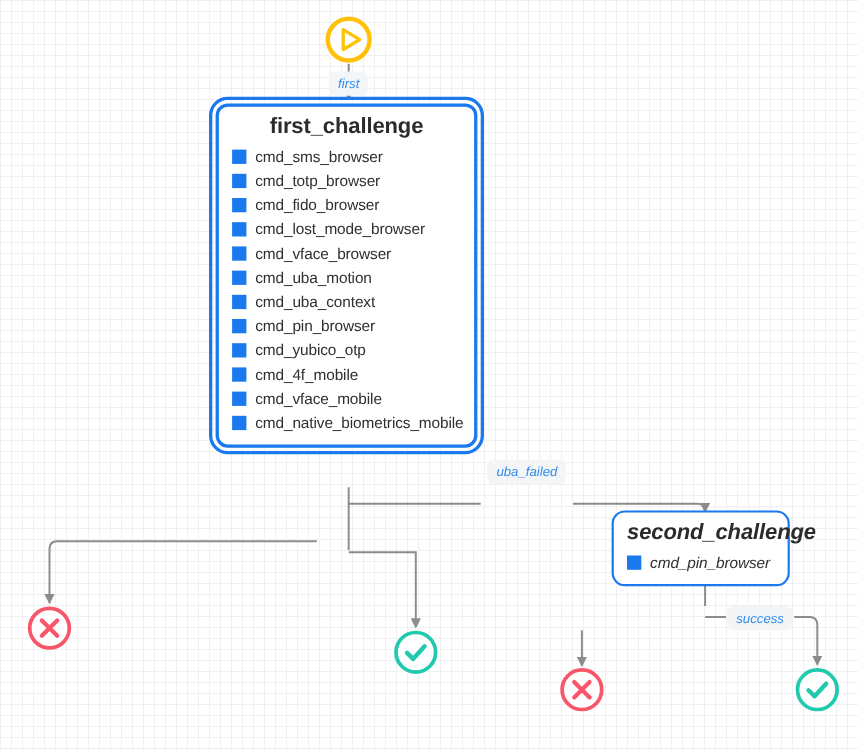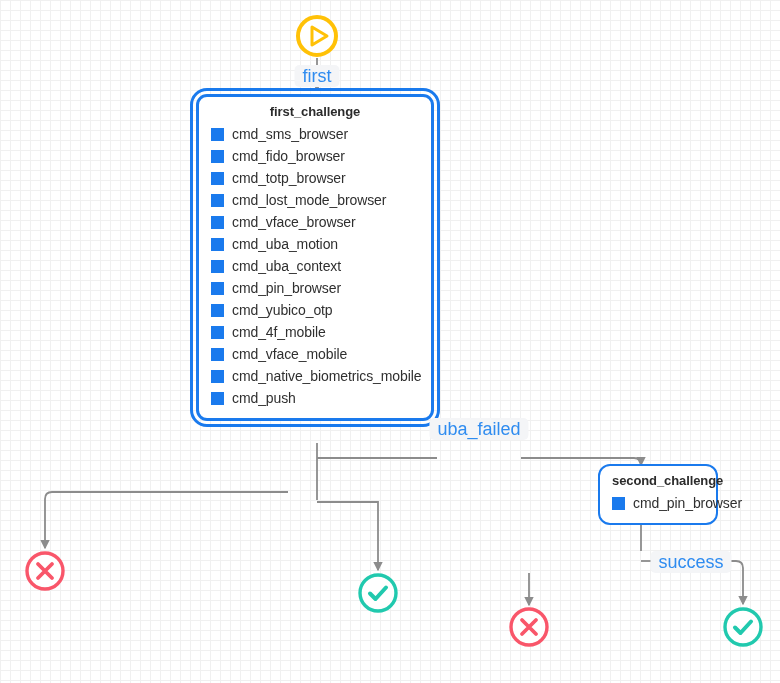--- a/index.html
+++ b/index.html
@@ -57,21 +57,21 @@
     border-radius: 12px;
     padding: 7px 12px 9px 12px;
   }
   .challenge-box.selected {
     border: 3px solid #1a7aed;
     outline: 3px solid #1a7aed;
     outline-offset: 3px;
     border-radius: 11px;
   }
   .challenge-title {
-    font-size: 13px;
+    font-size: 20px;
     font-weight: bold;
     color: #2b2b2b;
     text-align: center;
     letter-spacing: -0.1px;
     margin-bottom: 4px;
     white-space: nowrap;
   }
   .cmd-row {
     display: flex;
     align-items: center;
@@ -91,27 +91,28 @@
     color: #2f2f2f;
     letter-spacing: -0.1px;
   }
 
   
   .edge-label {
     position: absolute;
     box-sizing: border-box;
     background: #f4f5f7;
     color: #2f8cf0;
-    font-size: 18px;
+    font-size: 12px;
     line-height: 20px;
     height: 22px;
     padding: 1px 8px 0 8px;
     border-radius: 5px;
     white-space: nowrap;
     transform: translate(-50%, -50%);
+    font-style: italic;
   }
 </style>
 </head>
 <body>
 
 <div id="canvas">
 
   <svg id="edge-layer" viewBox="0 0 780 683" xmlns="http://www.w3.org/2000/svg">
     <defs>
       <marker id="arrow" viewBox="0 0 10 10" refX="8.5" refY="5" markerWidth="5.2" markerHeight="5.2" orient="auto-start-reverse">
@@ -155,28 +156,28 @@
 
   <div class="challenge-box selected" style="left:196px; top:94px; width:238px;">
     <div class="challenge-title">first_challenge</div>
     <div>
       <div class="cmd-row">
         <span class="cmd-swatch"></span>
         <span class="cmd-label">cmd_sms_browser</span>
       </div>
       <div class="cmd-row">
         <span class="cmd-swatch"></span>
+        <span class="cmd-label">cmd_totp_browser</span>
+      </div>
+      <div class="cmd-row">
+        <span class="cmd-swatch"></span>
         <span class="cmd-label">cmd_fido_browser</span>
       </div>
       <div class="cmd-row">
         <span class="cmd-swatch"></span>
-        <span class="cmd-label">cmd_totp_browser</span>
-      </div>
-      <div class="cmd-row">
-        <span class="cmd-swatch"></span>
         <span class="cmd-label">cmd_lost_mode_browser</span>
       </div>
       <div class="cmd-row">
         <span class="cmd-swatch"></span>
         <span class="cmd-label">cmd_vface_browser</span>
       </div>
       <div class="cmd-row">
         <span class="cmd-swatch"></span>
         <span class="cmd-label">cmd_uba_motion</span>
       </div>
@@ -197,28 +198,24 @@
         <span class="cmd-label">cmd_4f_mobile</span>
       </div>
       <div class="cmd-row">
         <span class="cmd-swatch"></span>
         <span class="cmd-label">cmd_vface_mobile</span>
       </div>
       <div class="cmd-row">
         <span class="cmd-swatch"></span>
         <span class="cmd-label">cmd_native_biometrics_mobile</span>
       </div>
-      <div class="cmd-row">
-        <span class="cmd-swatch"></span>
-        <span class="cmd-label">cmd_push</span>
-      </div>
     </div>
   </div>
 
-  <div class="challenge-box" style="left:598px; top:464px; width:120px;">
+  <div class="challenge-box" style="left:556px; top:464px; width:162px;font-style:italic;">
     <div class="challenge-title">second_challenge</div>
     <div>
       <div class="cmd-row">
         <span class="cmd-swatch"></span>
         <span class="cmd-label">cmd_pin_browser</span>
       </div>
     </div>
   </div>
 
 

